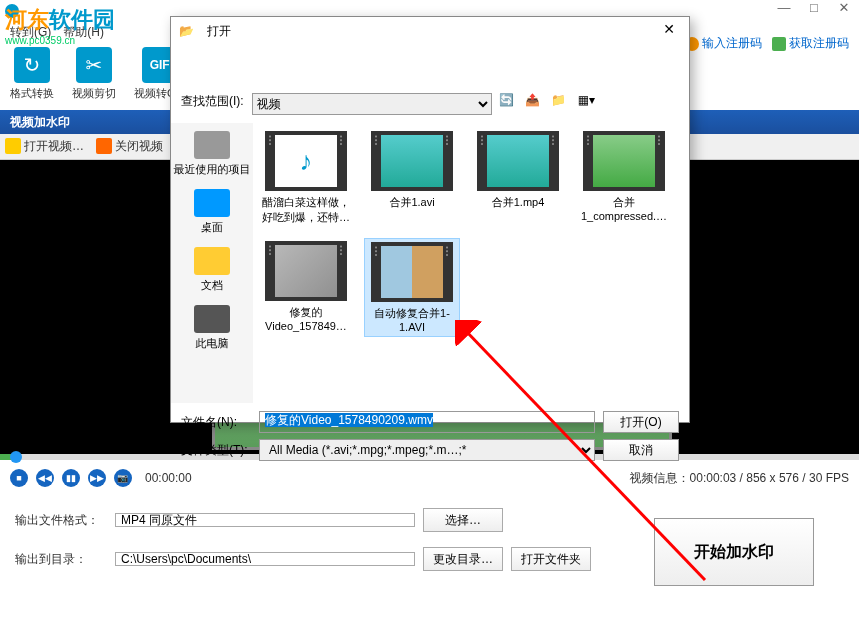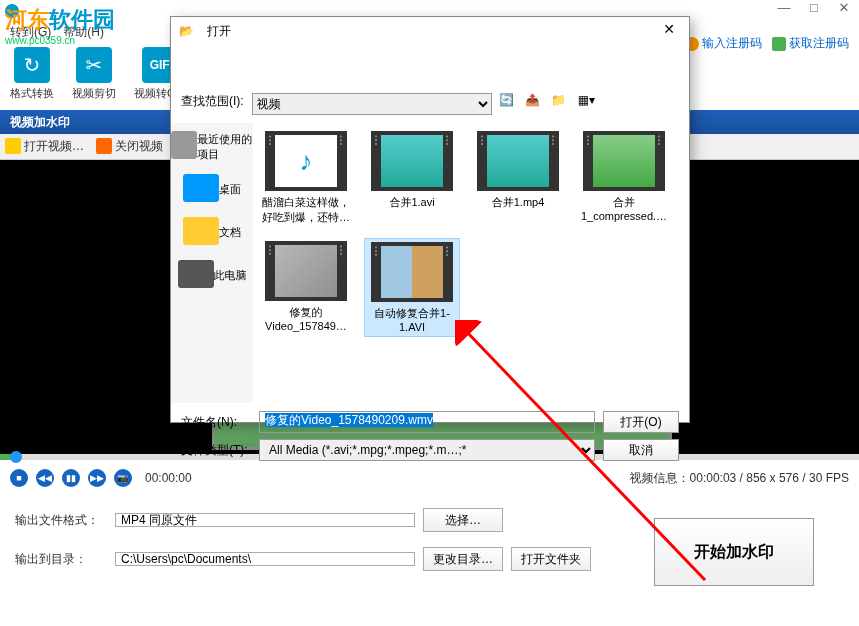--- a/index.html
+++ b/index.html
@@ -61,21 +61,21 @@
     
     
     .dialog { position: absolute; left: 170px; top: 16px; width: 520px; height: 407px; background: #fff; border: 1px solid #888; box-shadow: 4px 4px 12px rgba(0,0,0,0.3); z-index: 100; }
     .dlg-titlebar { height: 28px; display: flex; align-items: center; padding: 0 8px; font-size: 12px; }
     .dlg-close { margin-left: auto; width: 24px; height: 20px; text-align: center; font-size: 14px; cursor: pointer; }
     .dlg-lookin { height: 30px; display: flex; align-items: flex-start; padding: 0 10px; font-size: 12px; gap: 8px; margin-top: 48px; }
     .dlg-lookin select { flex: 1; max-width: 240px; height: 22px; border: 1px solid #999; font-size: 12px; }
     .dlg-toolicon { width: 18px; height: 18px; display: inline-block; }
     .dlg-body { display: flex; height: 280px; }
     .dlg-sidebar { width: 82px; background: #f5f5f5; display: flex; flex-direction: column; align-items: center; padding-top: 8px; gap: 12px; font-size: 11px; }
-    .side-item { display: flex; flex-direction: row; align-items: center; cursor: pointer; }
+    .side-item { display: flex; flex-direction: column; align-items: center; cursor: pointer; }
     .side-icon { width: 36px; height: 28px; border-radius: 3px; margin-bottom: 3px; }
     .si-recent { background: #999; }
     .si-desktop { background: #0099ff; }
     .si-docs { background: #ffcc33; }
     .si-pc { background: #555; }
     .dlg-files { flex: 1; display: flex; flex-wrap: wrap; align-content: flex-start; padding: 5px; gap: 10px; overflow: hidden; }
     .file-item { width: 96px; display: flex; flex-direction: column; align-items: center; font-size: 11px; text-align: center; cursor: pointer; padding: 3px; }
     .file-item.selected { background: #cce8ff; border: 1px solid #99d1ff; }
     .file-thumb { width: 82px; height: 60px; background: #ddd; border: 4px solid #333; border-left-width: 10px; border-right-width: 10px; margin-bottom: 4px; position: relative; }
     .file-thumb::before, .file-thumb::after { content: "•••"; position: absolute; color: #888; font-size: 8px; letter-spacing: 1px; }

